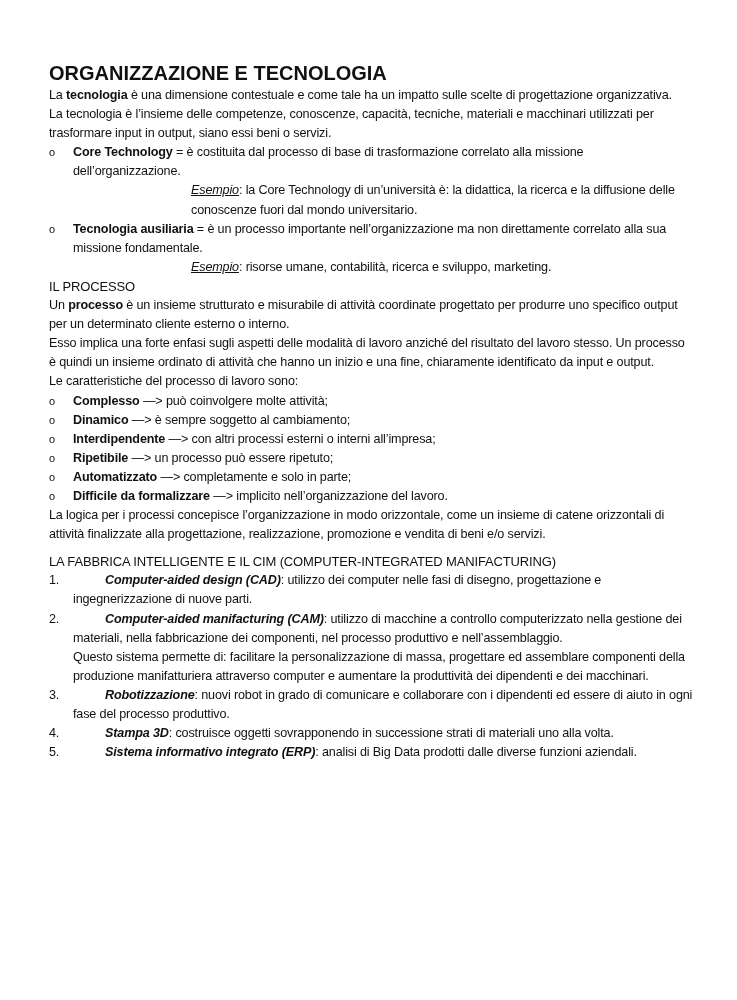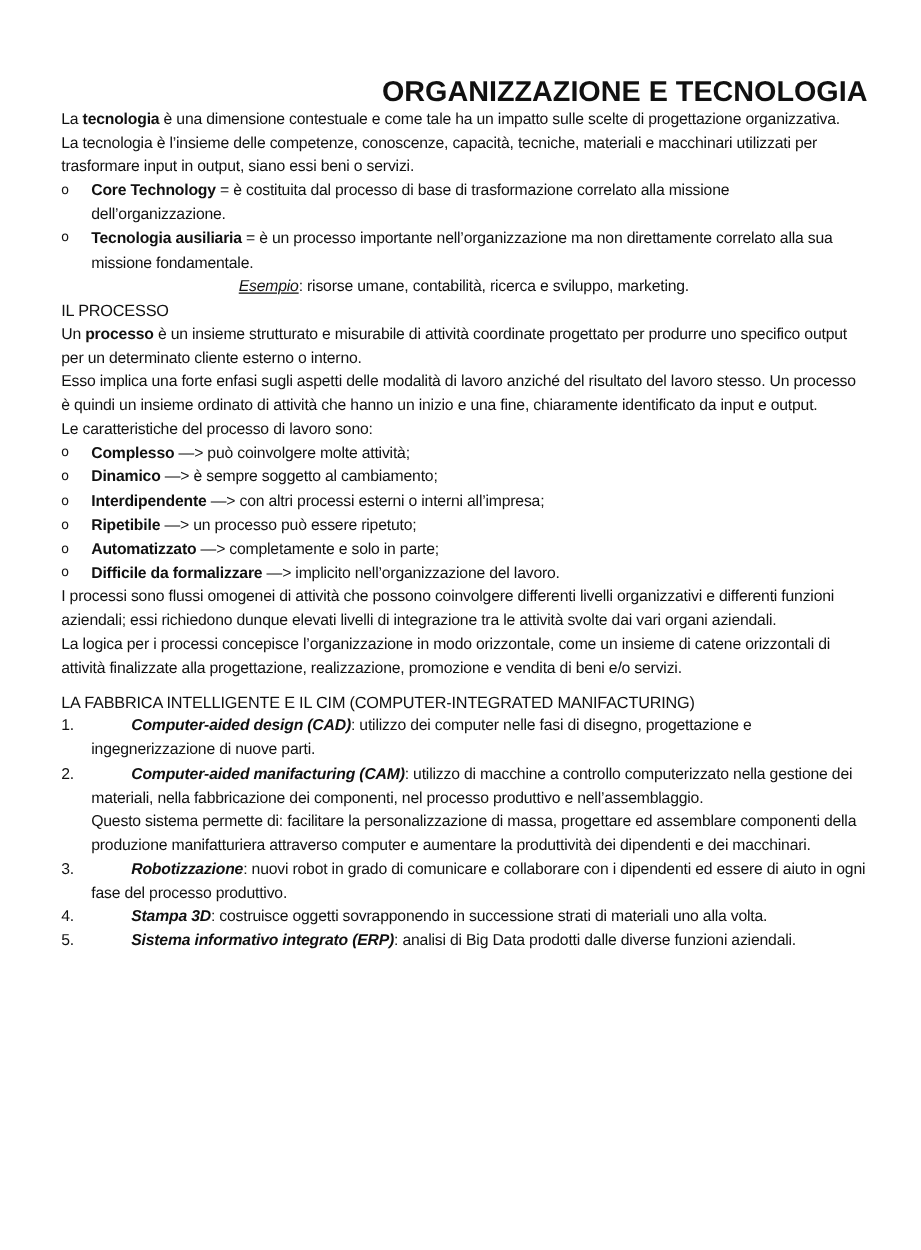--- a/index.html
+++ b/index.html
@@ -4,21 +4,21 @@
 <style>
   html, body { margin: 0; padding: 0; background: #ffffff; }
   body { width: 737px; height: 1000px; overflow: hidden; position: relative; }
   .page {
     position: absolute; left: 49px; top: 60px; width: 645px;
     font-family: "Liberation Sans", sans-serif;
     font-size: 12.6px; line-height: 19.1px; color: #111;
     letter-spacing: -0.15px;
   }
   .title {
-    text-align: right; font-weight: bold; font-size: 23px; line-height: 26px;
+    text-align: left; font-weight: bold; font-size: 20px; line-height: 26px;
     margin: 0 0 0 0; letter-spacing: 0px;
   }
   p { margin: 0; }
   .section { font-size: 13px; margin: 0; }
   .section.cim { margin-top: 8px; }
   ul.circ, ol.num { margin: 0; padding: 0; list-style: none; }
   ul.circ li, ol.num li { position: relative; padding-left: 24px; }
   ul.circ li .bullet { position: absolute; left: 0; top: 0; font-size: 11px; }
   ol.num li .bullet { position: absolute; left: 0; top: 0; }
   .example { padding-left: 142px; }
@@ -32,20 +32,21 @@
 <div class="page">
   <div class="title">ORGANIZZAZIONE E TECNOLOGIA</div>
 
   <p><span>La </span><b>tecnologia</b><span> è una dimensione contestuale e come tale ha un impatto sulle scelte di progettazione organizzativa.</span></p>
   <p>La tecnologia è l’insieme delle competenze, conoscenze, capacità, tecniche, materiali e macchinari utilizzati per trasformare input in output, siano essi beni o servizi.</p>
 
   <ul class="circ">
     <li>
       <span class="bullet">o</span>
       <b>Core Technology</b><span> = è costituita dal processo di base di trasformazione correlato alla missione dell’organizzazione.</span>
+      <div class="example" style="margin-left:-24px;"><span class="lbl">Esempio</span><span>: la Core Technology di un’università è: la didattica, la ricerca e la diffusione delle conoscenze fuori dal mondo universitario.</span></div>
     </li>
     <li>
       <span class="bullet">o</span>
       <b>Tecnologia ausiliaria</b><span> = è un processo importante nell’organizzazione ma non direttamente correlato alla sua missione fondamentale.</span>
       <div class="example" style="margin-left:-24px;"><span class="lbl">Esempio</span><span>: risorse umane, contabilità, ricerca e sviluppo, marketing.</span></div>
     </li>
   </ul>
 
   <div class="section">IL PROCESSO</div>
   <p><span>Un </span><b>processo</b><span> è un insieme strutturato e misurabile di attività coordinate progettato per produrre uno specifico output per un determinato cliente esterno o interno.</span></p>
@@ -54,21 +55,20 @@
 
   <ul class="circ">
     <li><span class="bullet">o</span><b>Complesso</b><span> —&gt; può coinvolgere molte attività;</span></li>
     <li><span class="bullet">o</span><b>Dinamico</b><span> —&gt; è sempre soggetto al cambiamento;</span></li>
     <li><span class="bullet">o</span><b>Interdipendente</b><span> —&gt; con altri processi esterni o interni all’impresa;</span></li>
     <li><span class="bullet">o</span><b>Ripetibile</b><span> —&gt; un processo può essere ripetuto;</span></li>
     <li><span class="bullet">o</span><b>Automatizzato</b><span> —&gt; completamente e solo in parte;</span></li>
     <li><span class="bullet">o</span><b>Difficile da formalizzare</b><span> —&gt; implicito nell’organizzazione del lavoro.</span></li>
   </ul>
 
-  <p>I processi sono flussi omogenei di attività che possono coinvolgere differenti livelli organizzativi e differenti funzioni aziendali; essi richiedono dunque elevati livelli di integrazione tra le attività svolte dai vari organi aziendali.</p>
   <p>La logica per i processi concepisce l’organizzazione in modo orizzontale, come un insieme di catene orizzontali di attività finalizzate alla progettazione, realizzazione, promozione e vendita di beni e/o servizi.</p>
 
   <div class="section cim">LA FABBRICA INTELLIGENTE E IL CIM (COMPUTER-INTEGRATED MANIFACTURING)</div>
   <ol class="num">
     <li><span class="bullet">1.</span><span class="bi">Computer-aided design (CAD)</span><span>: utilizzo dei computer nelle fasi di disegno, progettazione e ingegnerizzazione di nuove parti.</span></li>
     <li><span class="bullet">2.</span><span class="bi">Computer-aided manifacturing (CAM)</span><span>: utilizzo di macchine a controllo computerizzato nella gestione dei materiali, nella fabbricazione dei componenti, nel processo produttivo e nell’assemblaggio.</span><div>Questo sistema permette di: facilitare la personalizzazione di massa, progettare ed assemblare componenti della produzione manifatturiera attraverso computer e aumentare la produttività dei dipendenti e dei macchinari.</div></li>
     <li><span class="bullet">3.</span><span class="bi">Robotizzazione</span><span>: nuovi robot in grado di comunicare e collaborare con i dipendenti ed essere di aiuto in ogni fase del processo produttivo.</span></li>
     <li><span class="bullet">4.</span><span class="bi">Stampa 3D</span><span>: costruisce oggetti sovrapponendo in successione strati di materiali uno alla volta.</span></li>
     <li><span class="bullet">5.</span><span class="bi">Sistema informativo integrato (ERP)</span><span>: analisi di Big Data prodotti dalle diverse funzioni aziendali.</span></li>
   </ol>

